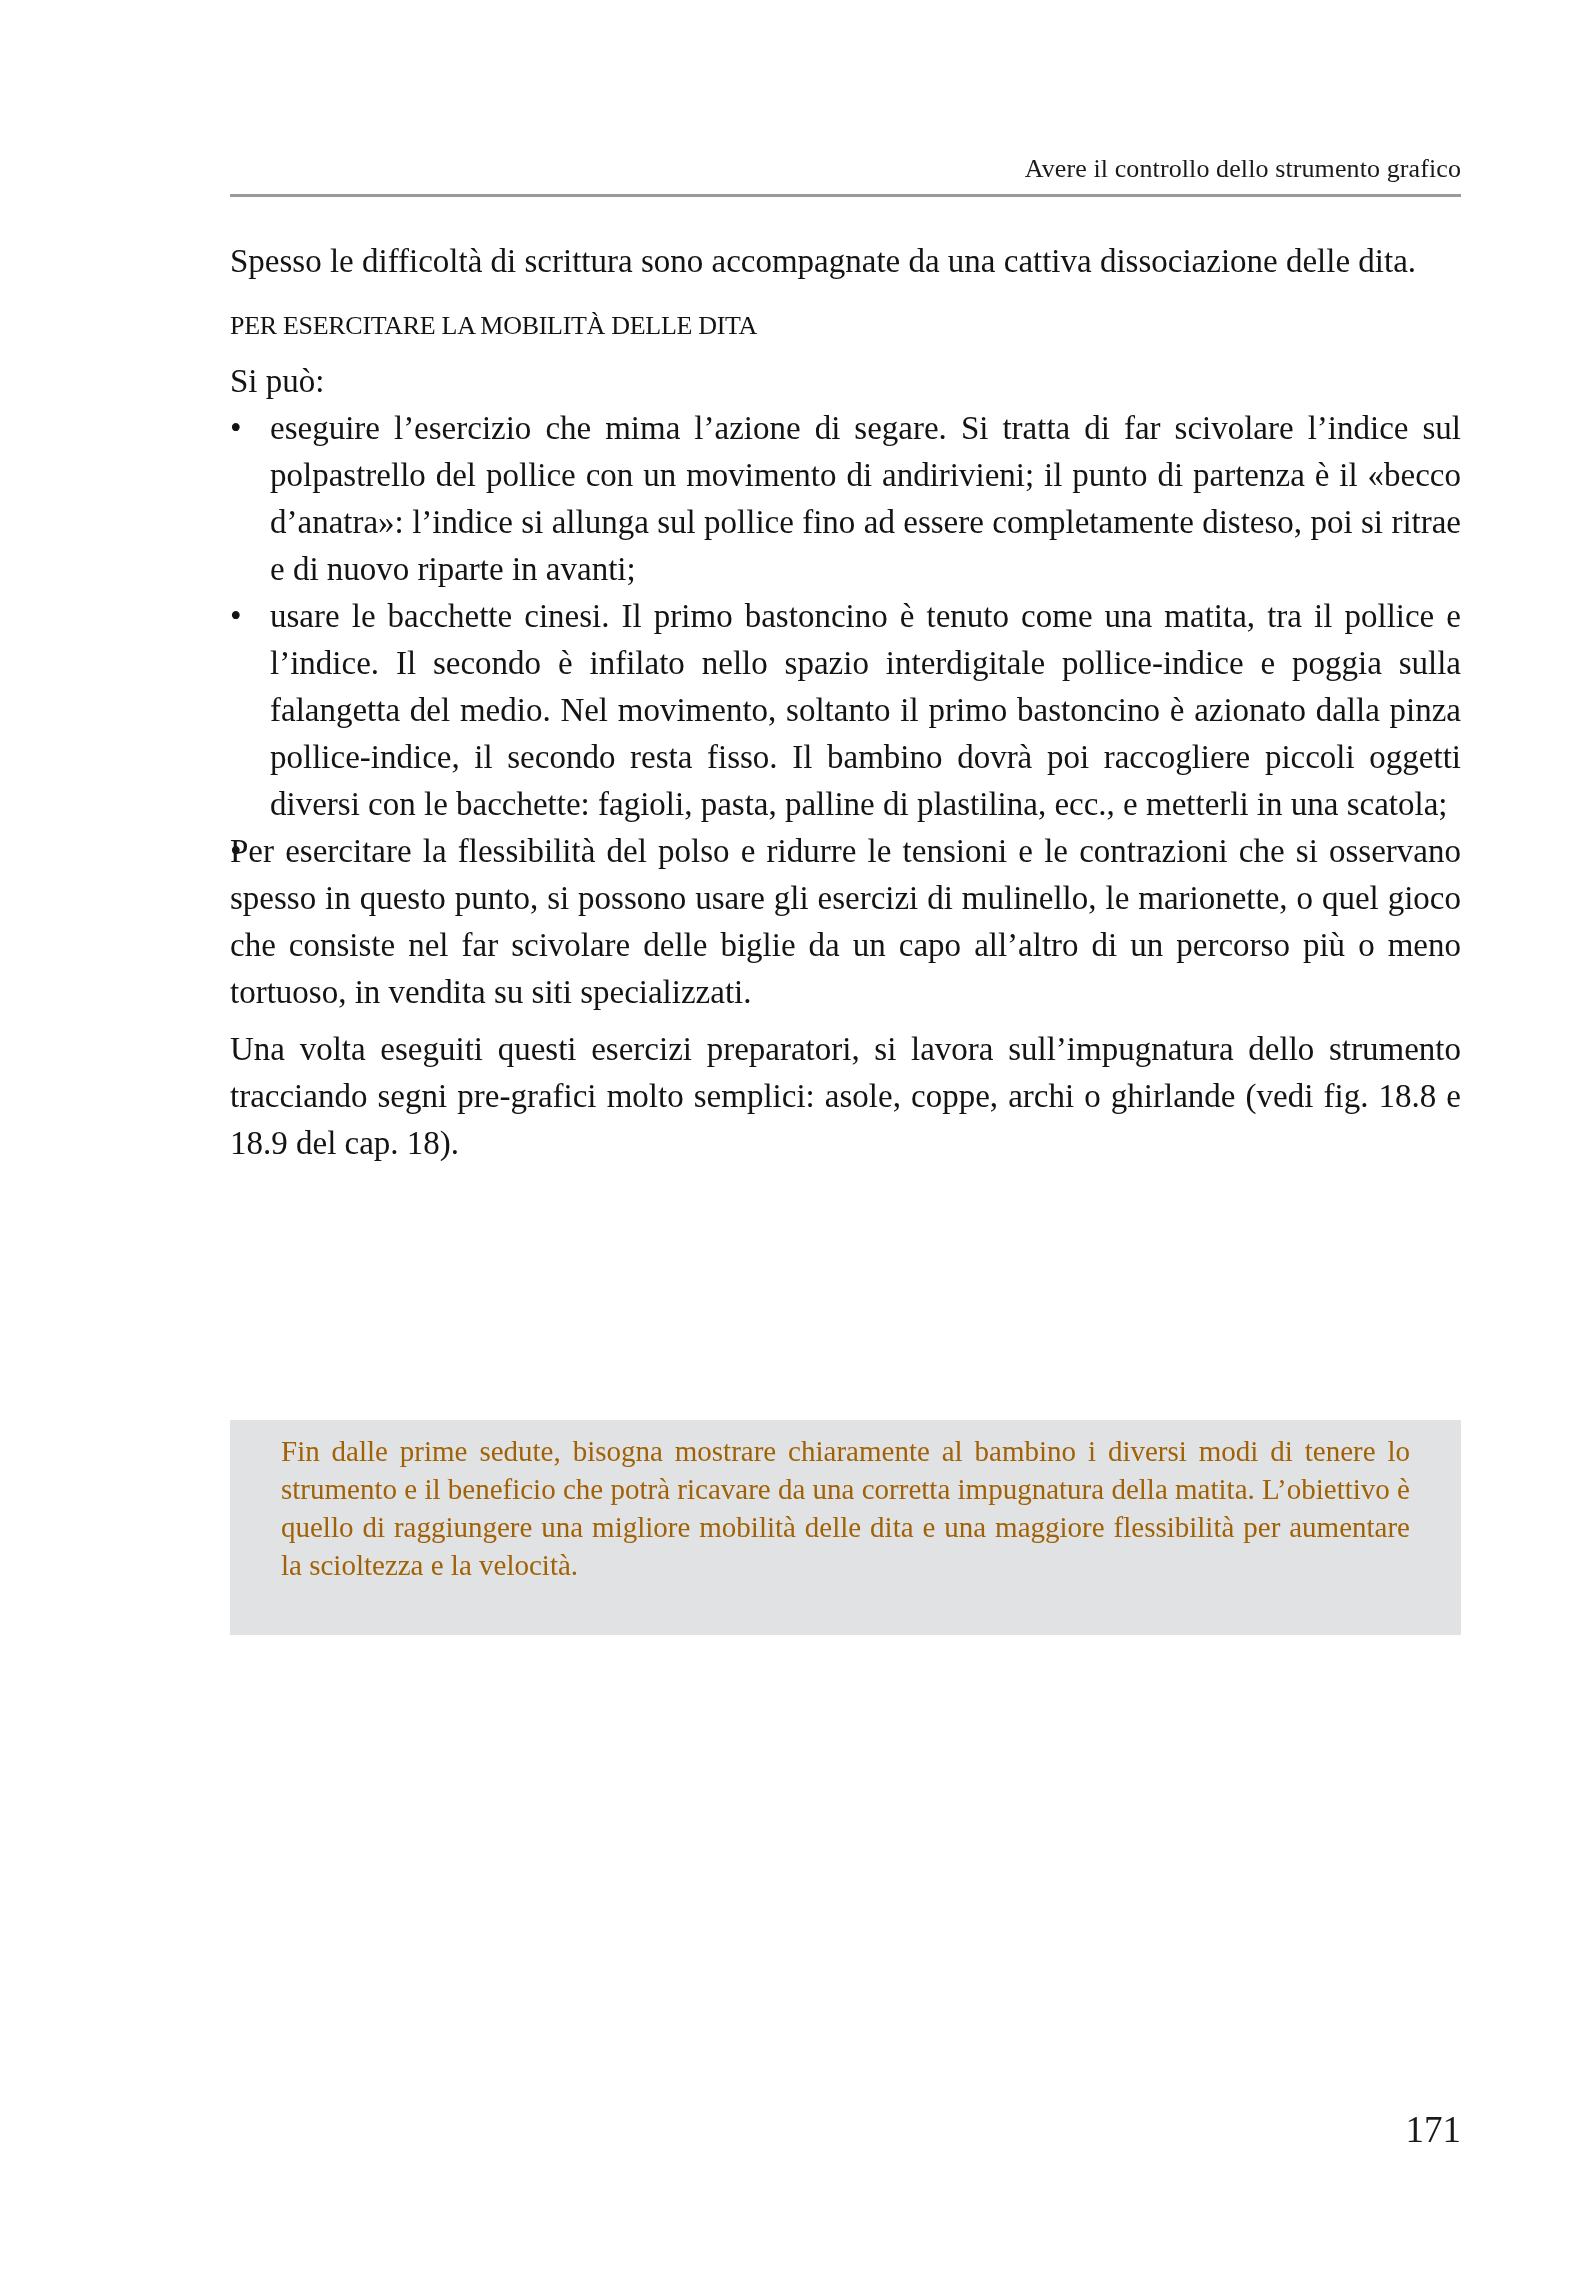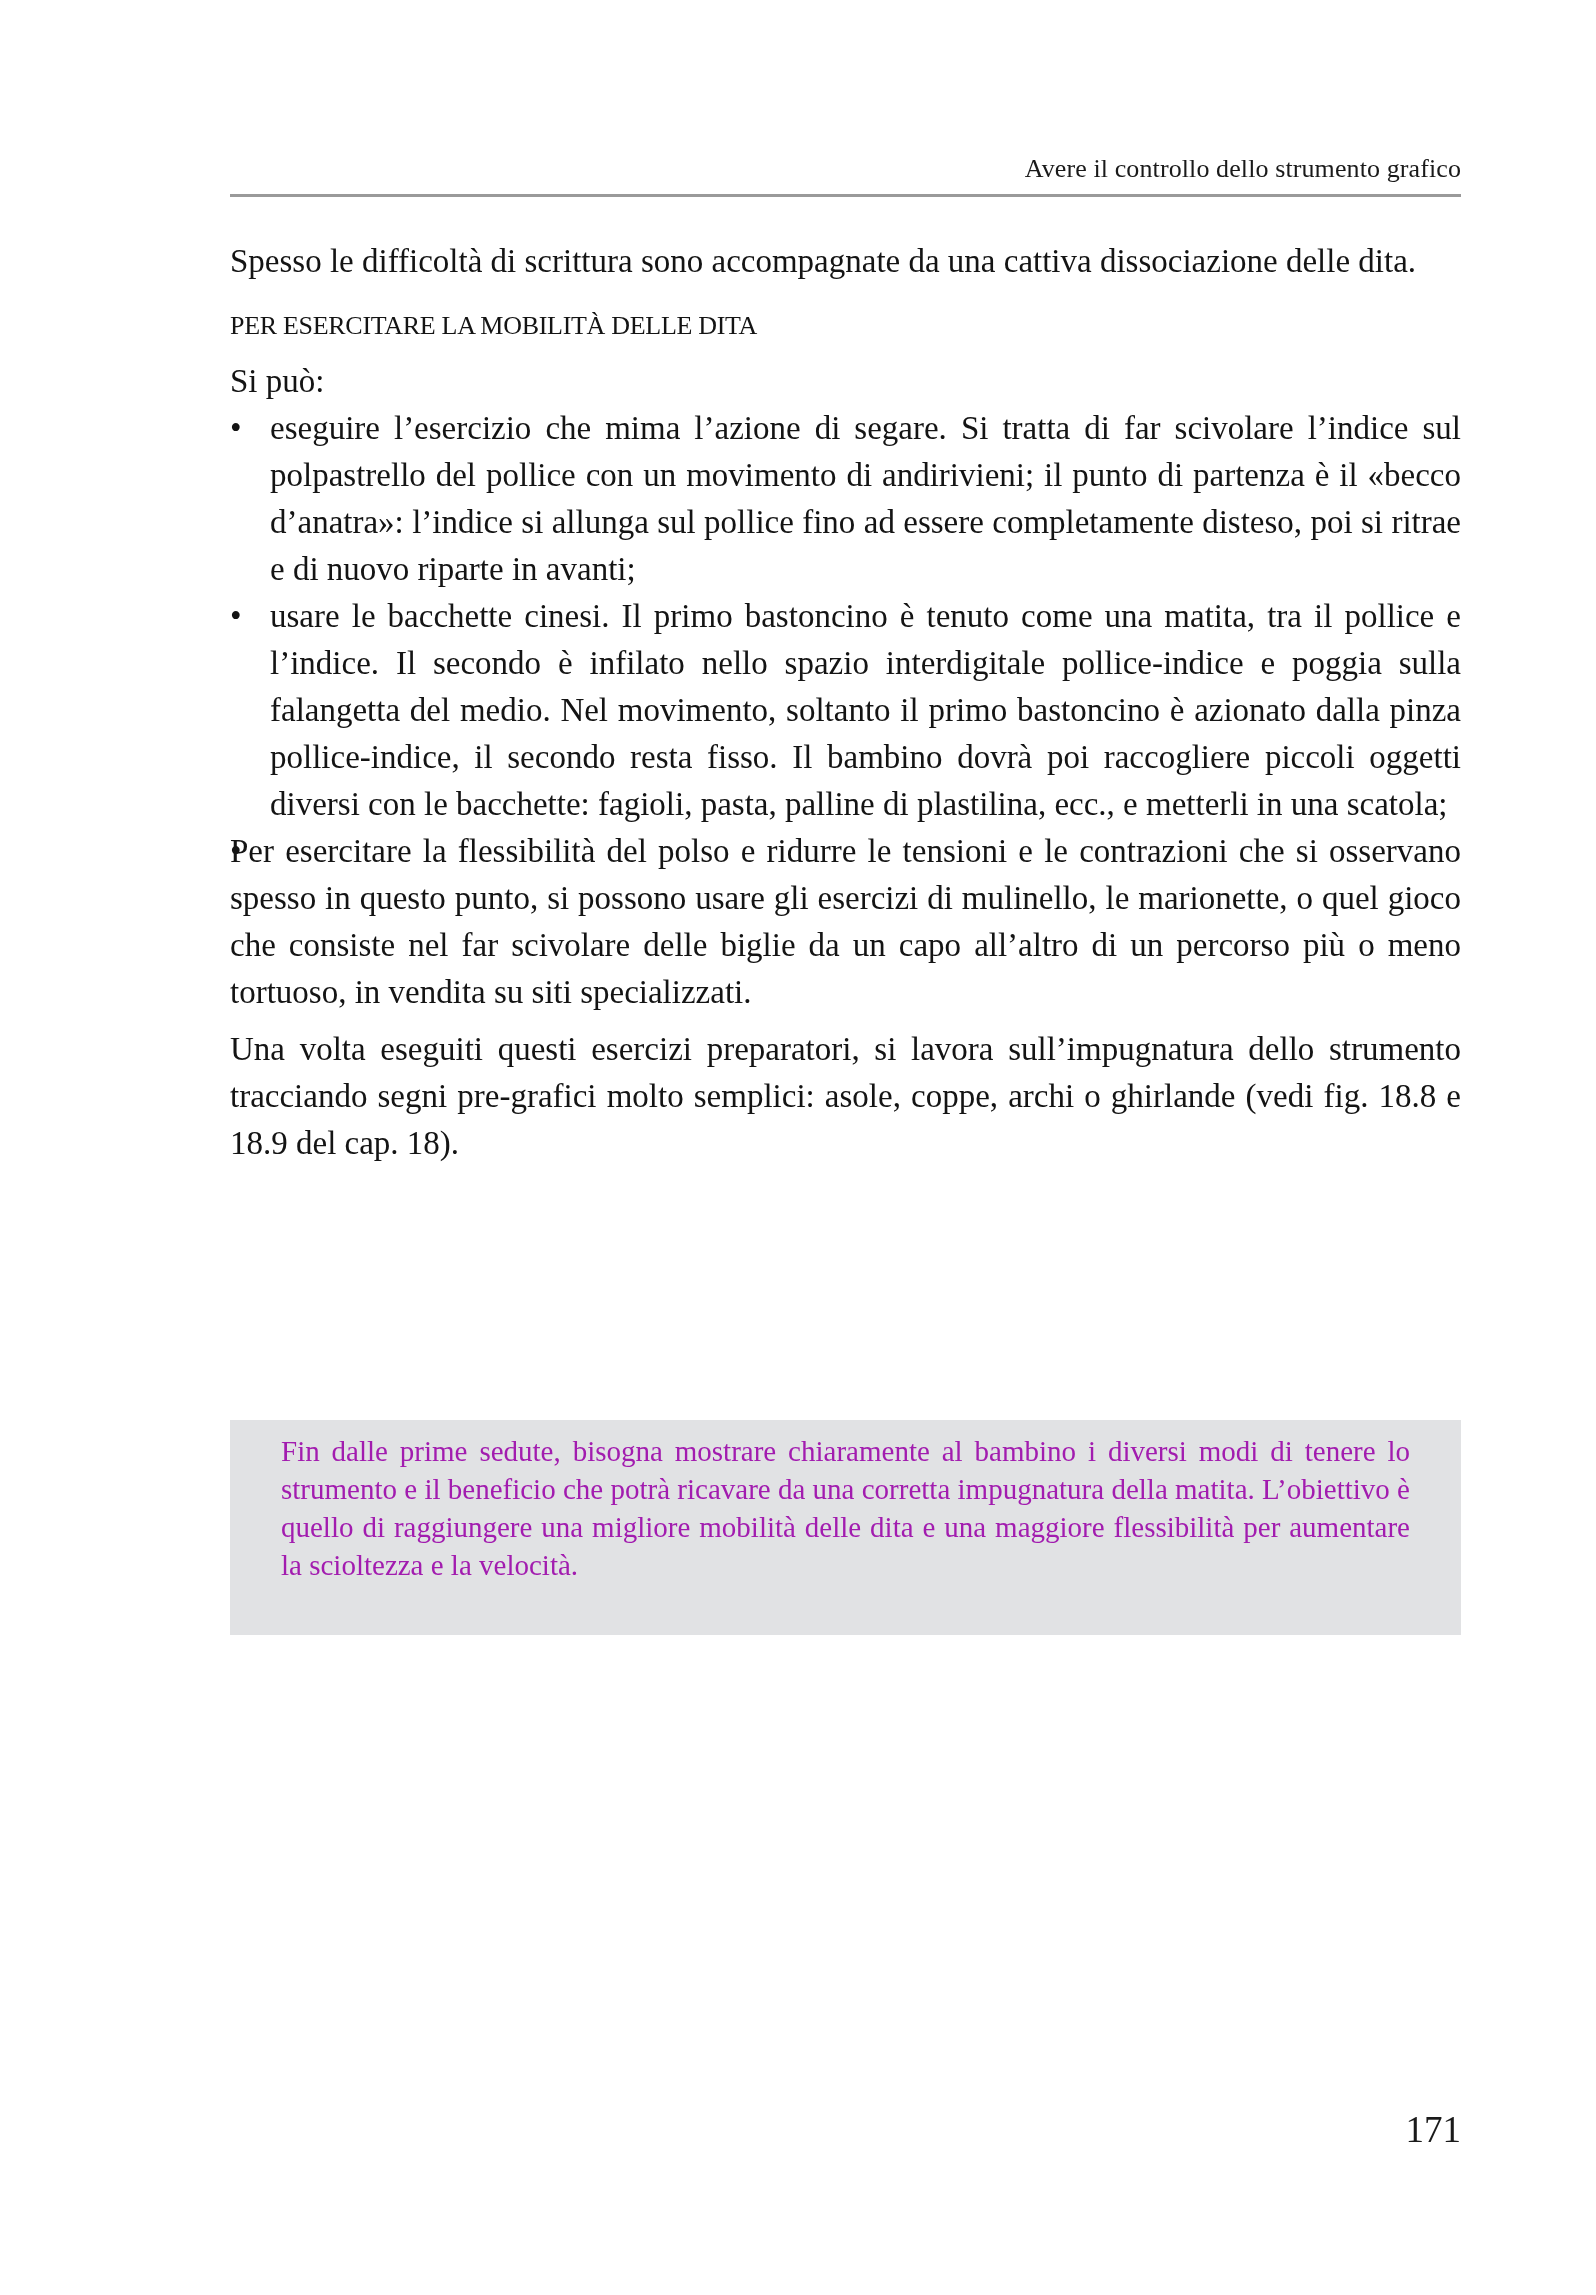--- a/index.html
+++ b/index.html
@@ -84,21 +84,21 @@
       left: 0;
       top: 1420px;
       width: 1231px;
       height: 215px;
       background: #e1e2e4;
       box-sizing: border-box;
       padding: 12px 51px 16px 51px;
       font-size: 29px;
       line-height: 38px;
       text-align: justify;
-      color: #a21caf;
+      color: #a16207;
     }
     .callout p { margin: 0; }
     .page-number {
       position: absolute;
       top: 2113px;
       right: 0;
       font-size: 37px;
       line-height: 34px;
       color: #1a1a1a;
     }

